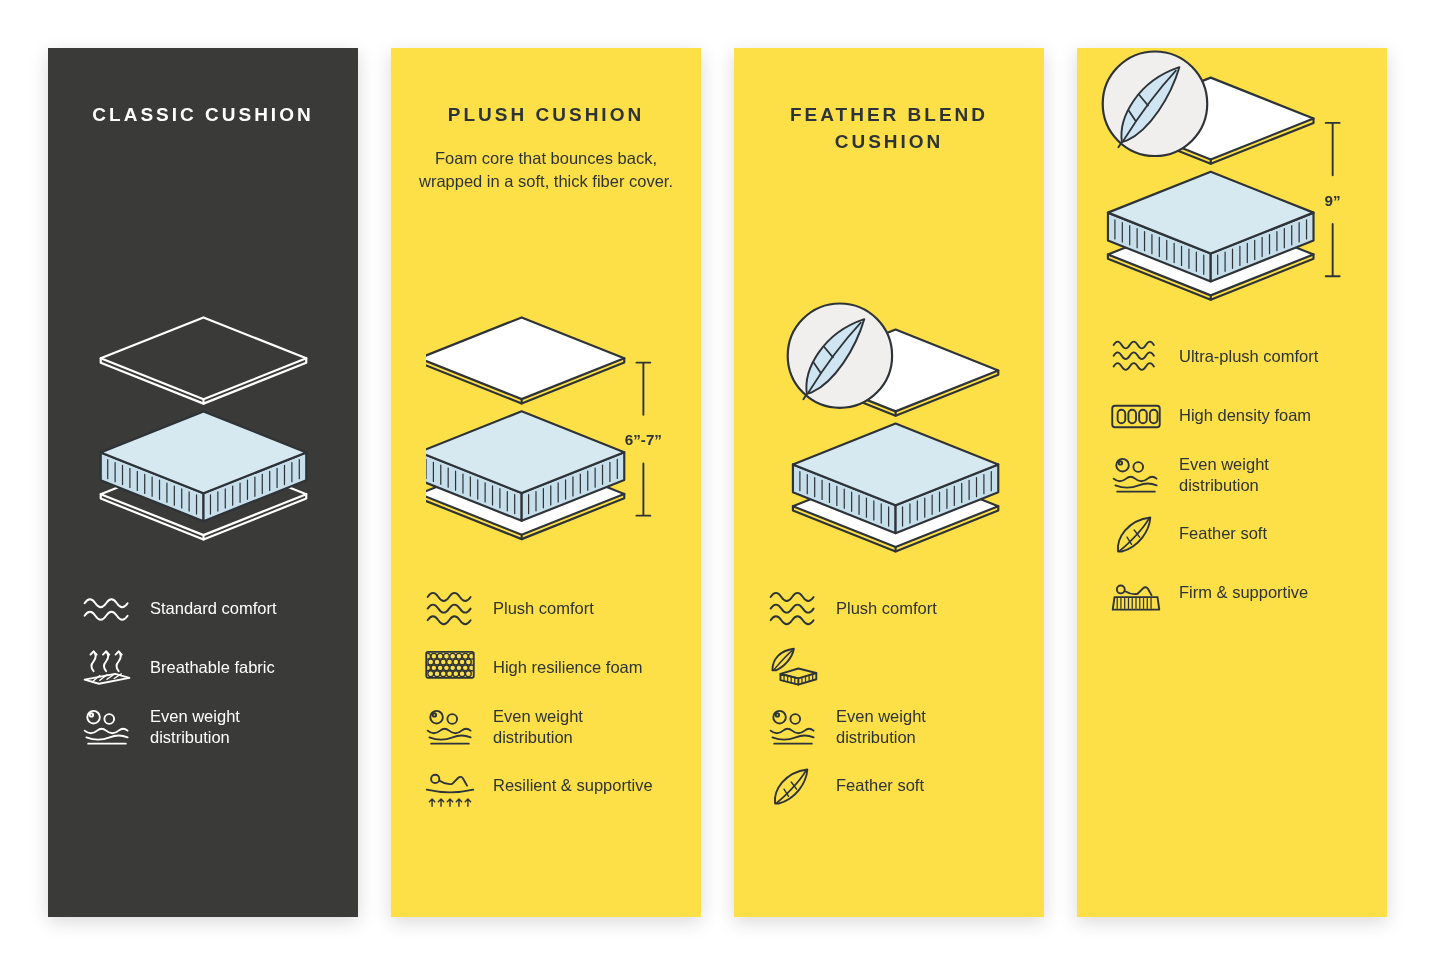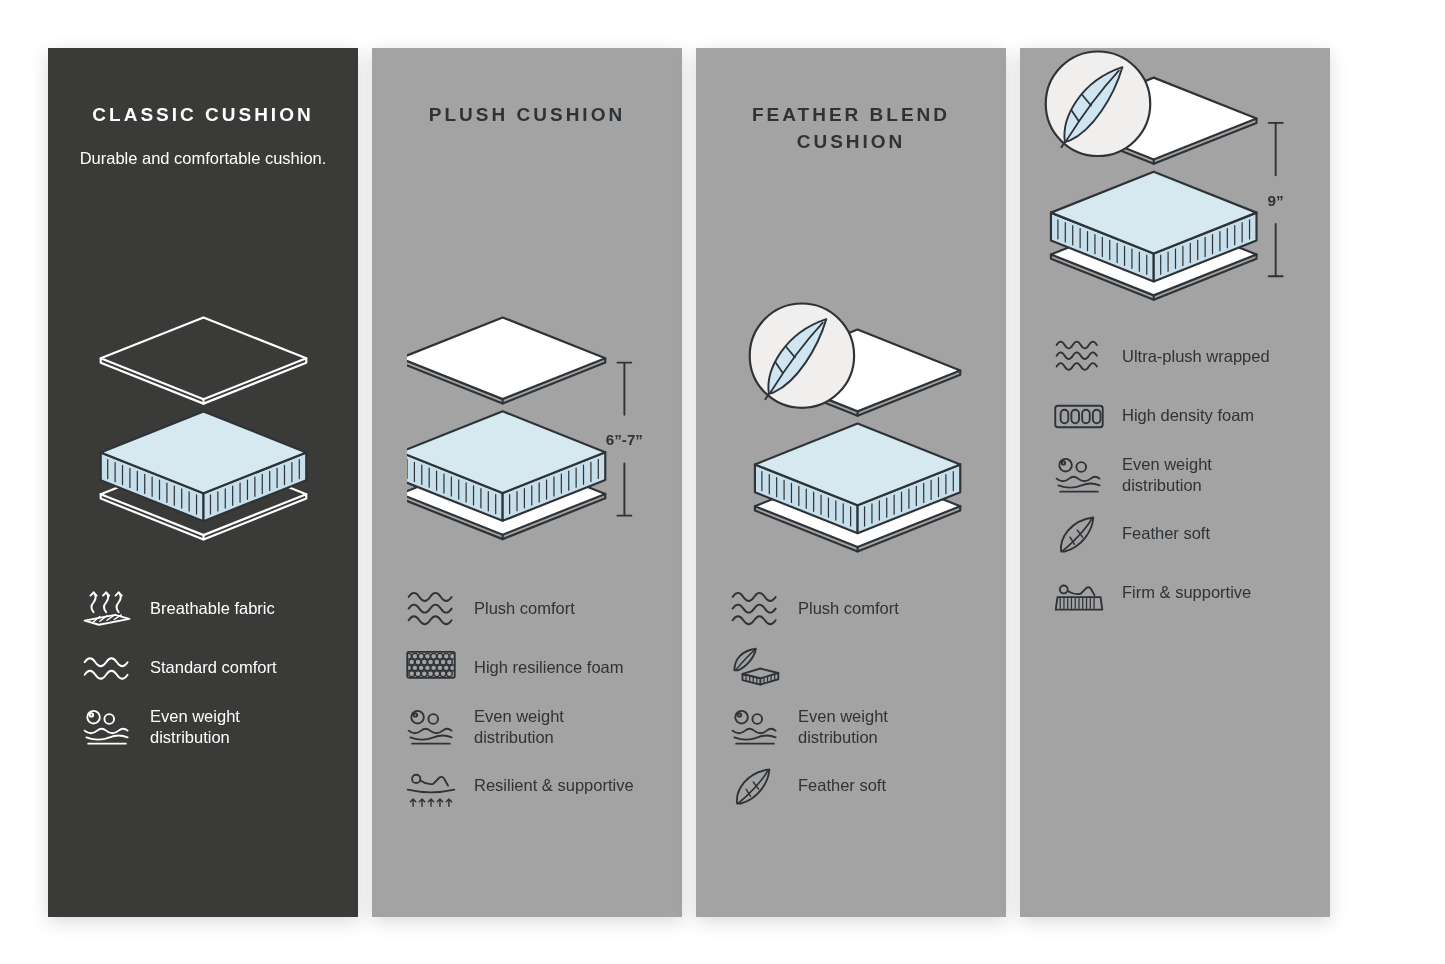--- a/index.html
+++ b/index.html
@@ -1,22 +1,22 @@
 <!DOCTYPE html>
 <html><head>
 <meta charset="utf-8">
 <style>
   html,body{margin:0;padding:0}
   body{
     width:1445px;height:964px;background:#ffffff;overflow:hidden;
     font-family:"Liberation Sans","DejaVu Sans",sans-serif;color:#2e3338;
   }
-  .wrap{display:flex;gap:14px;padding:48px 0 0 48px}
+  .wrap{display:flex;gap:33px;padding:48px 0 0 48px}
   .panel{
-    width:310px;height:869px;background:#a3a3a3;
+    width:310px;height:869px;background:#fde047;
     box-shadow:0 5px 18px rgba(0,0,0,.15);
     display:flex;flex-direction:column;flex:0 0 auto;
   }
   .panel--dark{background:#3a3a38;color:#ffffff}
   .panel-head{height:252px;box-sizing:border-box;padding:54px 26px 0;text-align:center}
   .panel-title{margin:0 0 18px;font-size:19px;font-weight:bold;letter-spacing:3px;line-height:1.4}
   .panel-desc{margin:0;font-size:16.5px;line-height:1.42}
   .diagram{height:282px;display:flex;justify-content:center;align-items:flex-start}
   .cushion{display:block}
   .features{list-style:none;margin:4px 0 0;padding:0 18px 0 32px}
@@ -25,80 +25,80 @@
   .flabel{font-size:16.5px;line-height:1.3;width:166px}
 </style>
 </head>
 <body>
 
 <main class="wrap">
 
   <section class="panel panel--dark">
     <header class="panel-head">
       <h2 class="panel-title">CLASSIC CUSHION</h2>
-      <p class="panel-desc">Durable and comfortable cushion.</p>
     </header>
     <div class="diagram">
       <svg class="cushion" viewBox="30 -20 240 280" width="209">
           <polygon points="150,156 268,203 150,250 32,203" fill="#3a3a38" stroke="#ffffff" stroke-width="2.5" stroke-linejoin="round"></polygon>
           <path d="M32 203 L32 208 L150 255 L268 208 L268 203" fill="none" stroke="#ffffff" stroke-width="2.5" stroke-linecap="round" stroke-linejoin="round"></path>
           <path d="M150 250 L150 255" fill="none" stroke="#ffffff" stroke-width="2.5" stroke-linecap="round" stroke-linejoin="round"></path>
           <polygon points="32,155 150,202 150,234 32,187" fill="#c6dfea" stroke="#2e3338" stroke-width="2.5" stroke-linejoin="round"></polygon>
           <polygon points="268,155 150,202 150,234 268,187" fill="#c6dfea" stroke="#2e3338" stroke-width="2.5" stroke-linejoin="round"></polygon>
           <path d="M40 163.2 L40 185.2 M48.5 166.6 L48.5 188.6 M57 170.0 L57 192.0 M65.5 173.3 L65.5 195.3 M74 176.7 L74 198.7 M82.5 180.1 L82.5 202.1 M91 183.5 L91 205.5 M99.5 186.9 L99.5 208.9 M108 190.3 L108 212.3 M116.5 193.7 L116.5 215.7 M125 197.0 L125 219.0 M133.5 200.4 L133.5 222.4 M142 203.8 L142 225.8 M158 203.8 L158 225.8 M166.5 200.4 L166.5 222.4 M175 197.0 L175 219.0 M183.5 193.7 L183.5 215.7 M192 190.3 L192 212.3 M200.5 186.9 L200.5 208.9 M209 183.5 L209 205.5 M217.5 180.1 L217.5 202.1 M226 176.7 L226 198.7 M234.5 173.3 L234.5 195.3 M243 170.0 L243 192.0 M251.5 166.6 L251.5 188.6 M260 163.2 L260 185.2 " fill="none" stroke="#2e3338" stroke-width="1.4" stroke-linecap="round" stroke-linejoin="round"></path>
           <polygon points="150,108 268,155 150,202 32,155" fill="#d6e9f1" stroke="#2e3338" stroke-width="2.5" stroke-linejoin="round"></polygon>
           <polygon points="150,0 268,47 150,94 32,47" fill="#3a3a38" stroke="#ffffff" stroke-width="2.5" stroke-linejoin="round"></polygon>
           <path d="M32 47 L32 52 L150 99 L268 52 L268 47" fill="none" stroke="#ffffff" stroke-width="2.5" stroke-linecap="round" stroke-linejoin="round"></path>
           <path d="M150 94 L150 99" fill="none" stroke="#ffffff" stroke-width="2.5" stroke-linecap="round" stroke-linejoin="round"></path>
         </svg>
     </div>
     <ul class="features">
       <li class="feature">
         <svg class="fi" viewBox="0 0 60 48">
             <g fill="none" stroke="currentColor" stroke-width="2.1" stroke-linecap="round" stroke-linejoin="round">
+              <path d="M5 17 q6 -9 12 0 t12 0 t12 0 t12 0"></path>
+              <path d="M5 31 q6 -9 12 0 t12 0 t12 0 t12 0"></path>
+            </g>
+          </svg>
+        <span class="flabel">Standard comfort</span>
+      </li>
+      <li class="feature">
+        <svg class="fi" viewBox="0 0 60 48">
+            <g fill="none" stroke="currentColor" stroke-width="2.1" stroke-linecap="round" stroke-linejoin="round">
               <path d="M15 27 c-3.5 -4 -3.5 -7 0 -11 c3.5 -4 3.5 -7 0 -11"></path>
               <path d="M11.5 8.5 L15 5 L18.5 8.5"></path>
               <path d="M29 27 c-3.5 -4 -3.5 -7 0 -11 c3.5 -4 3.5 -7 0 -11"></path>
               <path d="M25.5 8.5 L29 5 L32.5 8.5"></path>
               <path d="M43 27 c-3.5 -4 -3.5 -7 0 -11 c3.5 -4 3.5 -7 0 -11"></path>
               <path d="M39.5 8.5 L43 5 L46.5 8.5"></path>
               <path d="M5 36.5 L39 30 L55 34.5 L21 41 Z"></path>
               <path d="M14 38.5 L22 31.8 M22 37.2 L30 31 M30 36 L38 30.4 M38 35.2 L46 30" stroke-width="1.5"></path>
             </g>
           </svg>
         <span class="flabel">Breathable fabric</span>
       </li>
       <li class="feature">
         <svg class="fi" viewBox="0 0 60 48">
             <g fill="none" stroke="currentColor" stroke-width="2.1" stroke-linecap="round" stroke-linejoin="round">
-              <path d="M5 17 q6 -9 12 0 t12 0 t12 0 t12 0"></path>
-              <path d="M5 31 q6 -9 12 0 t12 0 t12 0 t12 0"></path>
-            </g>
-          </svg>
-        <span class="flabel">Standard comfort</span>
-      </li>
-      <li class="feature">
-        <svg class="fi" viewBox="0 0 60 48">
-            <g fill="none" stroke="currentColor" stroke-width="2.1" stroke-linecap="round" stroke-linejoin="round">
               <circle cx="15" cy="12.5" r="7"></circle>
               <circle cx="12.6" cy="10" r="1.9"></circle>
               <circle cx="32.5" cy="14.5" r="5.4"></circle>
               <path d="M5 27.5 q7 6 14 0 q5 -4 10 0 q7 6 14 0 q5 -4 10 0"></path>
               <path d="M7 35 q13 5 26 0 q10 -4 20 0"></path>
               <path d="M9 42 L51 42"></path>
             </g>
           </svg>
         <span class="flabel">Even weight distribution</span>
       </li>
     </ul>
   </section>
 
   <section class="panel">
     <header class="panel-head">
       <h2 class="panel-title">PLUSH CUSHION</h2>
+      <p class="panel-desc">Foam core that bounces back, wrapped in a soft, thick fiber cover.</p>
     </header>
     <div class="diagram">
       <svg class="cushion" viewBox="40 -20 276 280" width="240">
           <polygon points="150,156 268,203 150,250 32,203" fill="#ffffff" stroke="#2e3338" stroke-width="2.5" stroke-linejoin="round"></polygon>
           <path d="M32 203 L32 208 L150 255 L268 208 L268 203" fill="none" stroke="#2e3338" stroke-width="2.5" stroke-linecap="round" stroke-linejoin="round"></path>
           <path d="M150 250 L150 255" fill="none" stroke="#2e3338" stroke-width="2.5" stroke-linecap="round" stroke-linejoin="round"></path>
           <polygon points="32,155 150,202 150,234 32,187" fill="#c6dfea" stroke="#2e3338" stroke-width="2.5" stroke-linejoin="round"></polygon>
           <polygon points="268,155 150,202 150,234 268,187" fill="#c6dfea" stroke="#2e3338" stroke-width="2.5" stroke-linejoin="round"></polygon>
           <path d="M40 163.2 L40 185.2 M48.5 166.6 L48.5 188.6 M57 170.0 L57 192.0 M65.5 173.3 L65.5 195.3 M74 176.7 L74 198.7 M82.5 180.1 L82.5 202.1 M91 183.5 L91 205.5 M99.5 186.9 L99.5 208.9 M108 190.3 L108 212.3 M116.5 193.7 L116.5 215.7 M125 197.0 L125 219.0 M133.5 200.4 L133.5 222.4 M142 203.8 L142 225.8 M158 203.8 L158 225.8 M166.5 200.4 L166.5 222.4 M175 197.0 L175 219.0 M183.5 193.7 L183.5 215.7 M192 190.3 L192 212.3 M200.5 186.9 L200.5 208.9 M209 183.5 L209 205.5 M217.5 180.1 L217.5 202.1 M226 176.7 L226 198.7 M234.5 173.3 L234.5 195.3 M243 170.0 L243 192.0 M251.5 166.6 L251.5 188.6 M260 163.2 L260 185.2 " fill="none" stroke="#2e3338" stroke-width="1.4" stroke-linecap="round" stroke-linejoin="round"></path>
           <polygon points="150,108 268,155 150,202 32,155" fill="#d6e9f1" stroke="#2e3338" stroke-width="2.5" stroke-linejoin="round"></polygon>
@@ -288,21 +288,21 @@
     </div>
     <ul class="features">
       <li class="feature">
         <svg class="fi" viewBox="0 0 60 48">
             <g fill="none" stroke="currentColor" stroke-width="2.1" stroke-linecap="round" stroke-linejoin="round">
               <path d="M5 10 q4.5 -7.5 9 0 t9 0 t9 0 t9 0 t9 0"></path>
               <path d="M5 22 q4.5 -7.5 9 0 t9 0 t9 0 t9 0 t9 0"></path>
               <path d="M5 34 q4.5 -7.5 9 0 t9 0 t9 0 t9 0 t9 0"></path>
             </g>
           </svg>
-        <span class="flabel">Ultra-plush wrapped</span>
+        <span class="flabel">Ultra-plush comfort</span>
       </li>
       <li class="feature">
         <svg class="fi" viewBox="0 0 60 48">
             <g fill="none" stroke="currentColor" stroke-width="2.1" stroke-linecap="round" stroke-linejoin="round">
               <rect x="3.5" y="12" width="53" height="24" rx="3"></rect>
               <rect x="9.5" y="16.5" width="8.5" height="15" rx="4.2"></rect>
               <rect x="21.5" y="16.5" width="8.5" height="15" rx="4.2"></rect>
               <rect x="33.5" y="16.5" width="8.5" height="15" rx="4.2"></rect>
               <rect x="45.5" y="16.5" width="8.5" height="15" rx="4.2"></rect>
             </g>

